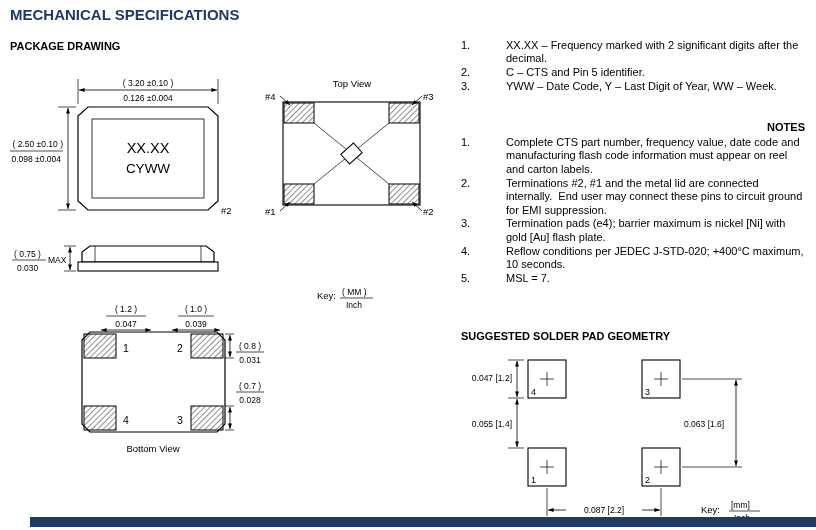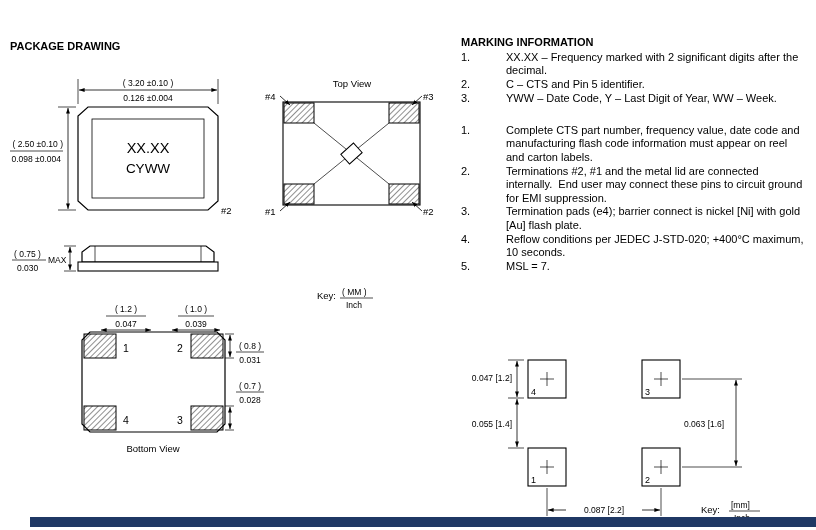--- a/index.html
+++ b/index.html
@@ -1,20 +1,20 @@
 <!DOCTYPE html>
 <html><head>
 <meta charset="utf-8">
 <style>
   * { margin:0; padding:0; box-sizing:border-box; }
   html,body { background:#ffffff; }
   body { font-family:"Liberation Sans", sans-serif; color:#000; }
   .page { position:relative; width:816px; height:530px; background:#fff; overflow:hidden; }
   .page-title { position:absolute; left:10px; top:6px; font-size:15px; font-weight:bold; color:#1f3864; }
-  .sec-heading { font-size:11px; font-weight:bold; color:#000; }
+  .sec-heading { font-size:11px; font-weight:bold; color:#000;text-align:right; }
   .left-heading { position:absolute; left:10px; top:40px; }
   .solder-heading { position:absolute; left:461px; top:330px; }
   .col-block { position:absolute; left:461px; width:344px; }
   .num-list { list-style:none; margin-top:3px; }
   .num-list li { display:flex; font-size:11px; line-height:13.4px; margin-bottom:0.5px; }
   .num-list .n { flex:0 0 21px; }
   .num-list .t { flex:1; white-space:pre-wrap;margin-left:24px; }
   svg { position:absolute; }
   svg text { font-family:"Liberation Sans", sans-serif; fill:#000; }
   .pkg-svg { left:0; top:50px; }
@@ -24,20 +24,21 @@
   .thin { stroke:#000; stroke-width:0.7; fill:none; }
   .med  { stroke:#000; stroke-width:1.2; fill:none; }
   .dim  { stroke:#000; stroke-width:0.8; fill:none; }
   .bottom-bar { position:absolute; left:30px; right:0; top:517px; height:10px; background:#1f3864; }
 </style>
 </head>
 <body>
 
 <div class="page">
 
+  <h1 class="page-title">MECHANICAL SPECIFICATIONS</h1>
   <h2 class="sec-heading left-heading">PACKAGE DRAWING</h2>
 
   <svg class="pkg-svg" width="460" height="420" viewBox="0 50 460 420">
     <defs>
       <pattern id="hatch" width="4" height="4" patternUnits="userSpaceOnUse" patternTransform="rotate(45)">
         <line x1="0" y1="0" x2="0" y2="4" stroke="#333" stroke-width="1.1"></line>
       </pattern>
       <marker id="arr" viewBox="0 0 10 10" refX="10" refY="5" markerWidth="7" markerHeight="7" orient="auto-start-reverse">
         <path d="M0,1.5 L10,5 L0,8.5 Z" fill="#000"></path>
       </marker>
@@ -137,62 +138,63 @@
       <line class="thin" x1="225" y1="406" x2="234" y2="406"></line>
       <line class="thin" x1="225" y1="430" x2="234" y2="430"></line>
       <line class="dim" x1="230" y1="407" x2="230" y2="429" marker-start="url(#arr)" marker-end="url(#arr)"></line>
       <text x="250" y="389" text-anchor="middle" font-size="8.5">( 0.7 )</text>
       <line class="thin" x1="236" y1="392" x2="264" y2="392"></line>
       <text x="250" y="403" text-anchor="middle" font-size="8.5">0.028</text>
     </g>
   </svg>
 
   <section class="col-block" style="top:36px">
-    <h2 class="sec-heading">MARKING INFORMATION</h2>
     <ol class="num-list">
       <li>
         <span class="n">1.</span>
         <span class="t">XX.XX – Frequency marked with 2 significant digits after the decimal.</span>
       </li>
       <li>
         <span class="n">2.</span>
         <span class="t">C – CTS and Pin 5 identifier.</span>
       </li>
       <li>
         <span class="n">3.</span>
         <span class="t">YWW – Date Code, Y – Last Digit of Year, WW – Week.</span>
       </li>
     </ol>
   </section>
 
   <section class="col-block" style="top:121px">
+    <h2 class="sec-heading">NOTES</h2>
     <ol class="num-list">
       <li>
         <span class="n">1.</span>
         <span class="t">Complete CTS part number, frequency value, date code and manufacturing flash code information must appear on reel and carton labels.</span>
       </li>
       <li>
         <span class="n">2.</span>
         <span class="t">Terminations #2, #1 and the metal lid are connected internally.  End user may connect these pins to circuit ground for EMI suppression.</span>
       </li>
       <li>
         <span class="n">3.</span>
-        <span class="t">Termination pads (e4); barrier connect is nickel [Ni] with gold [Au] flash plate.</span>
+        <span class="t">Termination pads (e4); barrier maximum is nickel [Ni] with gold [Au] flash plate.</span>
       </li>
       <li>
         <span class="n">4.</span>
         <span class="t">Reflow conditions per JEDEC J-STD-020; +400°C maximum, 10 seconds.</span>
       </li>
       <li>
         <span class="n">5.</span>
         <span class="t">MSL = 7.</span>
       </li>
     </ol>
   </section>
 
+  <h2 class="sec-heading solder-heading">SUGGESTED SOLDER PAD GEOMETRY</h2>
 
   <svg class="solder-svg" width="361" height="182" viewBox="455 348 361 182">
     <defs>
       <marker id="arr2" viewBox="0 0 10 10" refX="10" refY="5" markerWidth="7" markerHeight="7" orient="auto-start-reverse">
         <path d="M0,1.5 L10,5 L0,8.5 Z" fill="#000"></path>
       </marker>
     </defs>
 
     <g>
       <rect class="spad" x="528" y="360" width="38" height="38"></rect>

